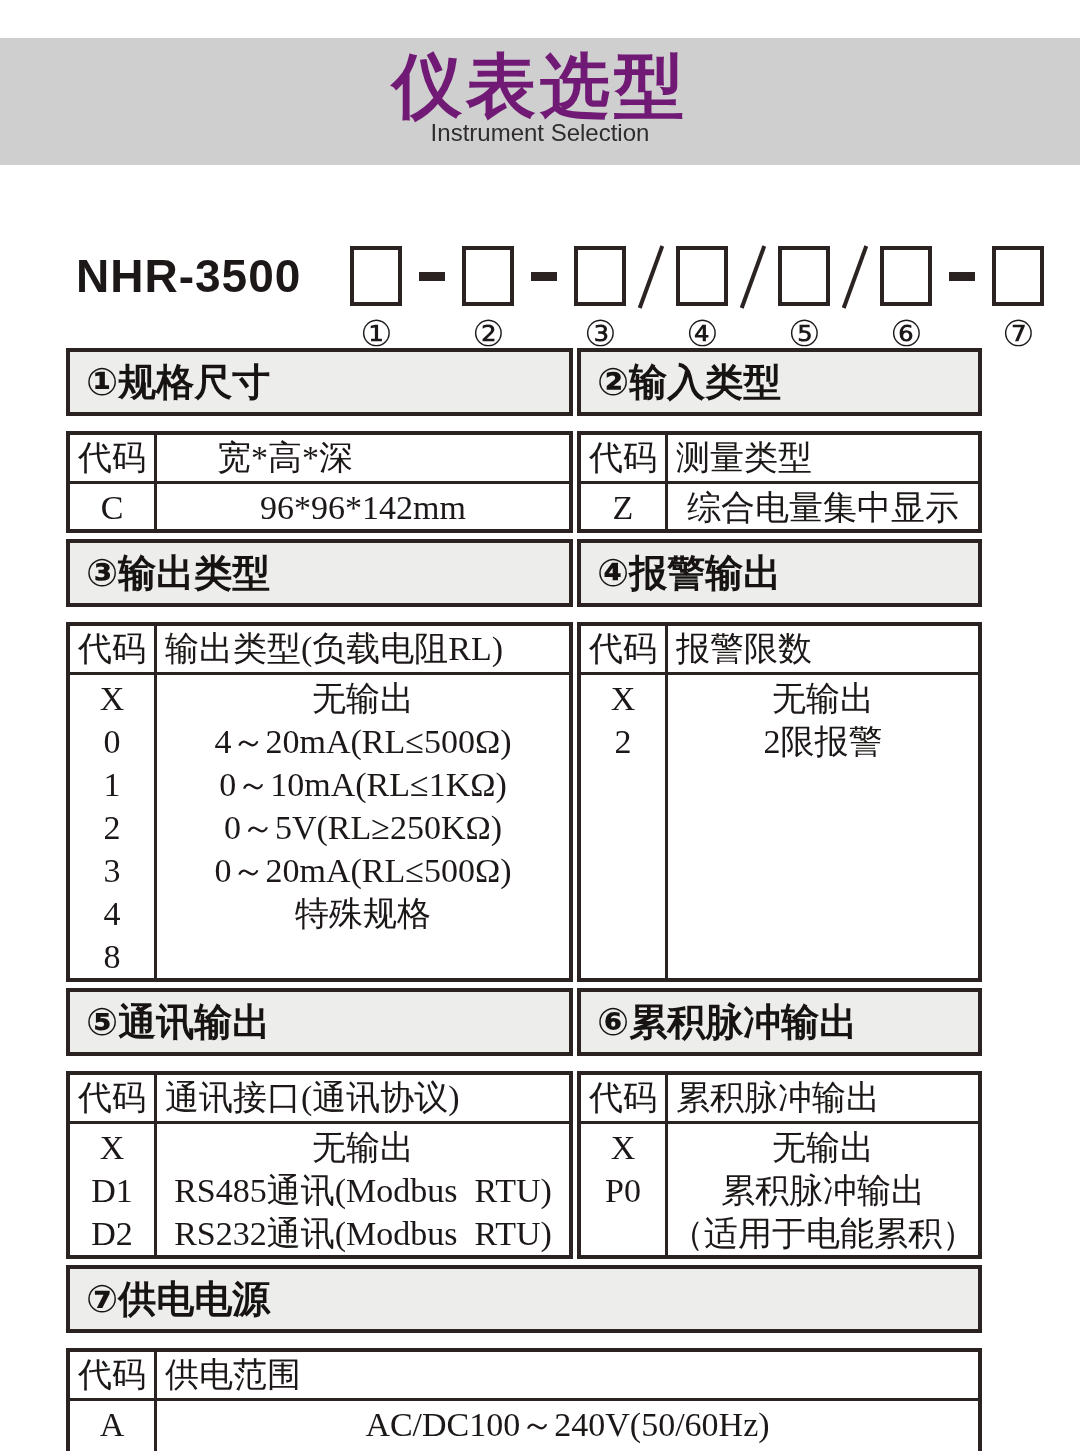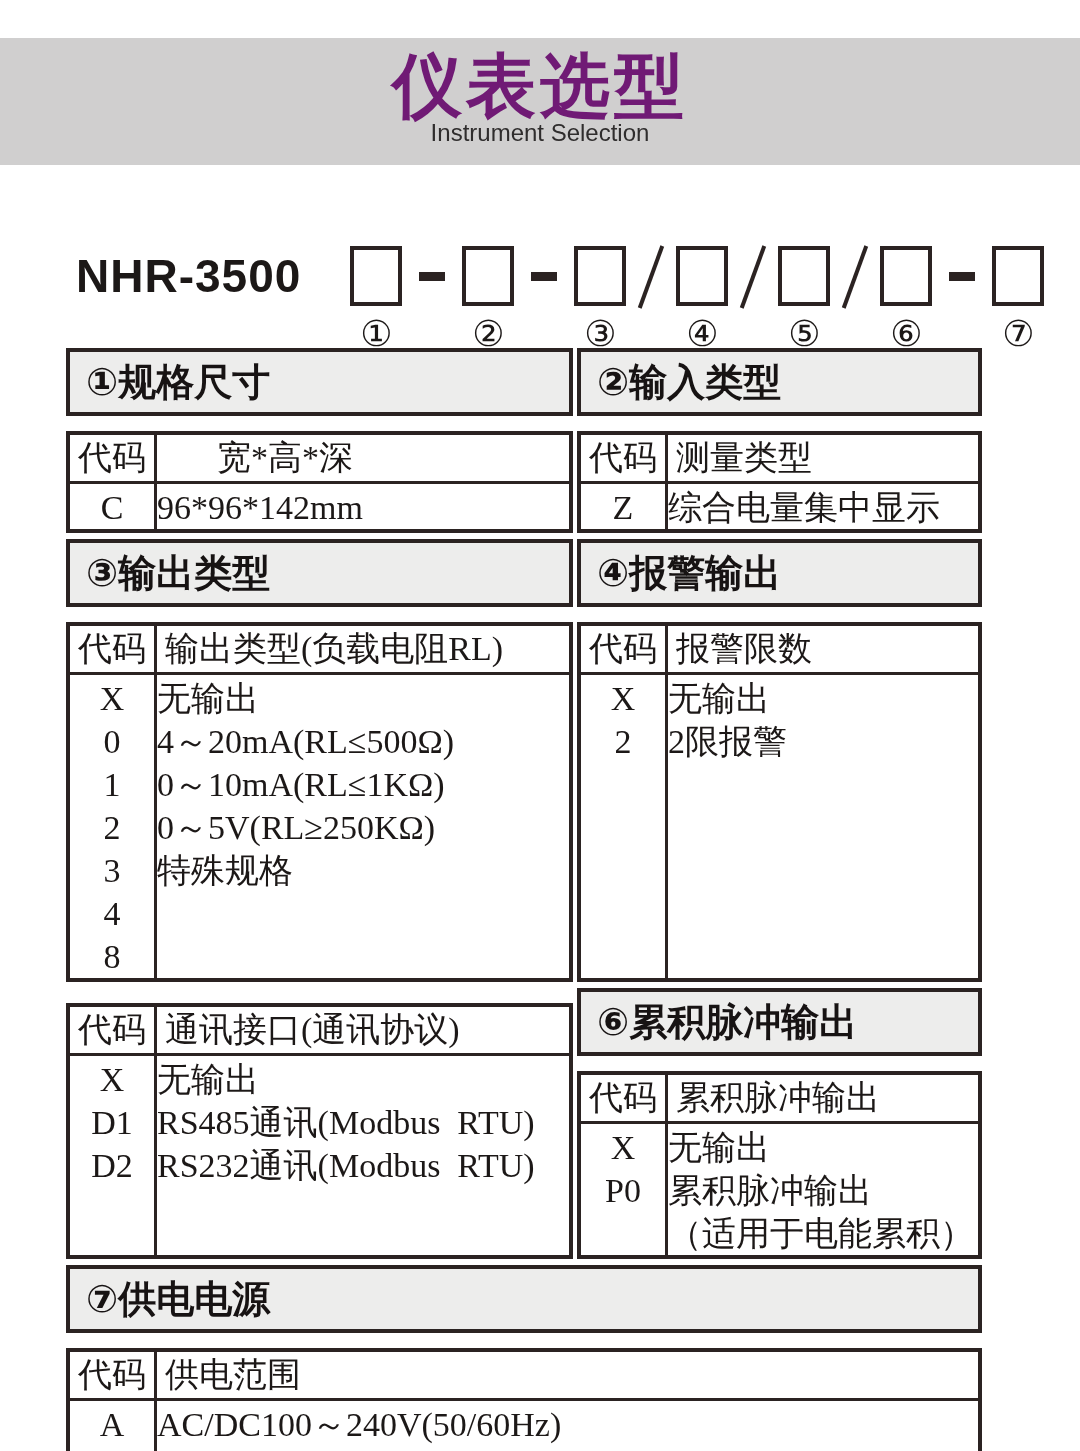--- a/index.html
+++ b/index.html
@@ -37,21 +37,21 @@
             display:flex;flex-direction:column;}
   .colhead{display:flex;height:46px;border-bottom:3px solid #2b2322;}
   .colhead .code-h{width:84px;border-right:3px solid #2b2322;display:flex;
                    align-items:center;justify-content:center;font-size:34px;}
   .colhead .desc-h{flex:1;display:flex;align-items:center;padding-left:8px;
                    font-size:34px;white-space:pre;}
   .colhead .desc-h.indent{padding-left:60px;border-radius:13px;}
   .dataarea{flex:1;display:flex;}
   .dataarea .codes{width:84px;border-right:3px solid #2b2322;display:flex;
                    flex-direction:column;padding-top:2px;}
-  .dataarea .descs{flex:1;display:flex;flex-direction:column;padding-left:0;padding-top:2px;}
+  .dataarea .descs{flex:1;display:flex;flex-direction:column;padding-left:0;padding-top:2px;text-align:center;}
   .line{height:43px;line-height:43px;font-size:34px;white-space:pre;}
   .codes .line{text-align:center;}
 </style>
 </head>
 <body>
 
 <div class="page">
 
   <div class="banner">
     <div class="banner-title">仪表选型</div>
@@ -150,20 +150,21 @@
             <div class="line">2</div>
             <div class="line">3</div>
             <div class="line">4</div>
             <div class="line">8</div>
           </div>
           <div class="descs">
             <div class="line">无输出</div>
             <div class="line">4～20mA(RL≤500Ω)</div>
             <div class="line">0～10mA(RL≤1KΩ)</div>
             <div class="line">0～5V(RL≥250KΩ)</div>
+            <div class="line">0～20mA(RL≤500Ω)</div>
             <div class="line">特殊规格</div>
           </div>
         </div>
       </div>
     </div>
 
     <div class="sec">
       <div class="sec-header">④报警输出</div>
       <div class="sec-body">
         <div class="colhead">
@@ -177,20 +178,21 @@
           </div>
           <div class="descs">
             <div class="line">无输出</div>
             <div class="line">2限报警</div>
           </div>
         </div>
       </div>
     </div>
 
     <div class="sec">
+      <div class="sec-header">⑤通讯输出</div>
       <div class="sec-body">
         <div class="colhead">
           <div class="code-h">代码</div>
           <div class="desc-h">通讯接口(通讯协议)</div>
         </div>
         <div class="dataarea">
           <div class="codes">
             <div class="line">X</div>
             <div class="line">D1</div>
             <div class="line">D2</div>

